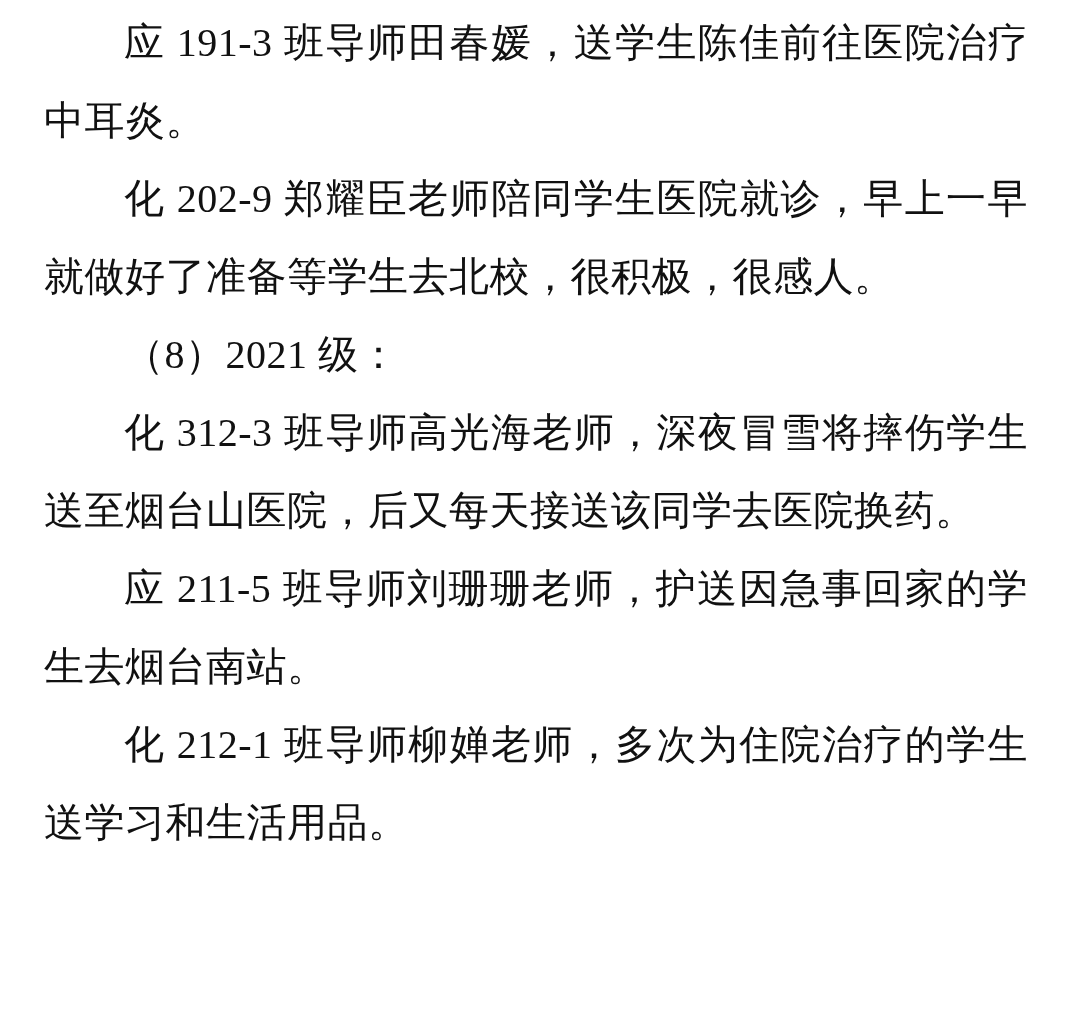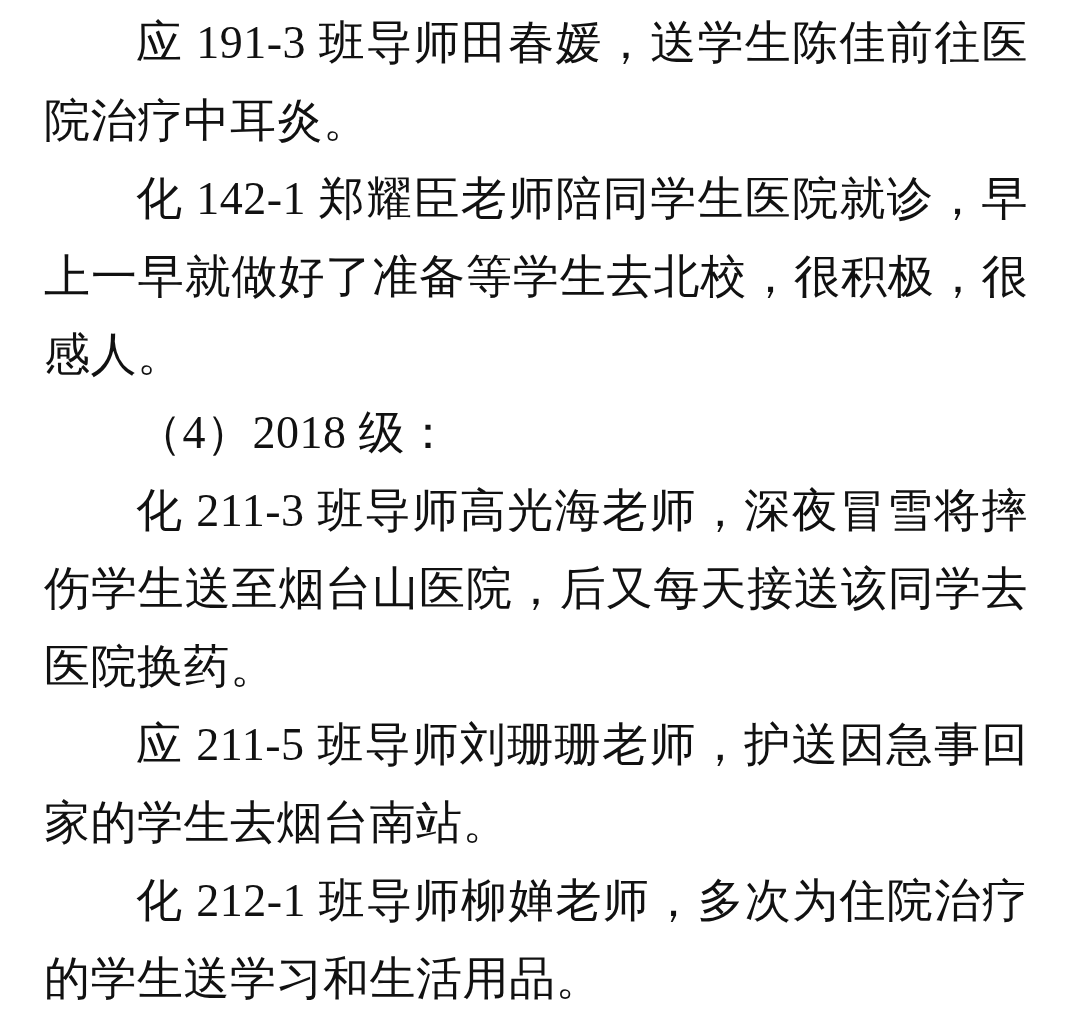--- a/index.html
+++ b/index.html
@@ -19,39 +19,39 @@
     height: 1022px;
     box-sizing: border-box;
     padding: 0 52px 0 44px;
     background: #ffffff;
   }
   .doc-body {
     padding-top: 4px;
   }
   p.para {
     margin: 0;
-    font-size: 46px;
+    font-size: 40px;
     line-height: 78px;
     letter-spacing: 0.5px;
     text-align: justify;
     text-justify: inter-ideograph;
     text-indent: 2em;
     font-weight: 500;
     color: #111111;
     word-break: break-all;
   }
   p.para.first {
     text-indent: 2em;
   }
 </style>
 </head>
 <body>
 
 <div class="page">
   <div class="doc-body">
     <p class="para first">应 191-3 班导师田春媛，送学生陈佳前往医院治疗中耳炎。</p>
-    <p class="para">化 142-1 郑耀臣老师陪同学生医院就诊，早上一早就做好了准备等学生去北校，很积极，很感人。</p>
-    <p class="para">（4）2018 级：</p>
-    <p class="para">化 211-3 班导师高光海老师，深夜冒雪将摔伤学生送至烟台山医院，后又每天接送该同学去医院换药。</p>
+    <p class="para">化 202-9 郑耀臣老师陪同学生医院就诊，早上一早就做好了准备等学生去北校，很积极，很感人。</p>
+    <p class="para">（8）2021 级：</p>
+    <p class="para">化 312-3 班导师高光海老师，深夜冒雪将摔伤学生送至烟台山医院，后又每天接送该同学去医院换药。</p>
     <p class="para">应 211-5 班导师刘珊珊老师，护送因急事回家的学生去烟台南站。</p>
     <p class="para">化 212-1 班导师柳婵老师，多次为住院治疗的学生送学习和生活用品。</p>
   </div>
 </div>
 
 </body></html>

